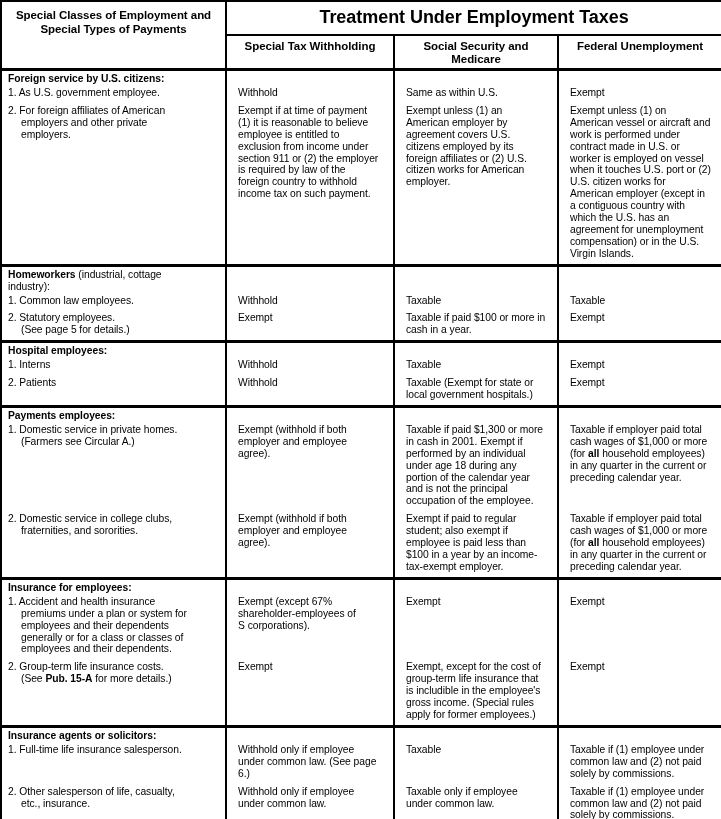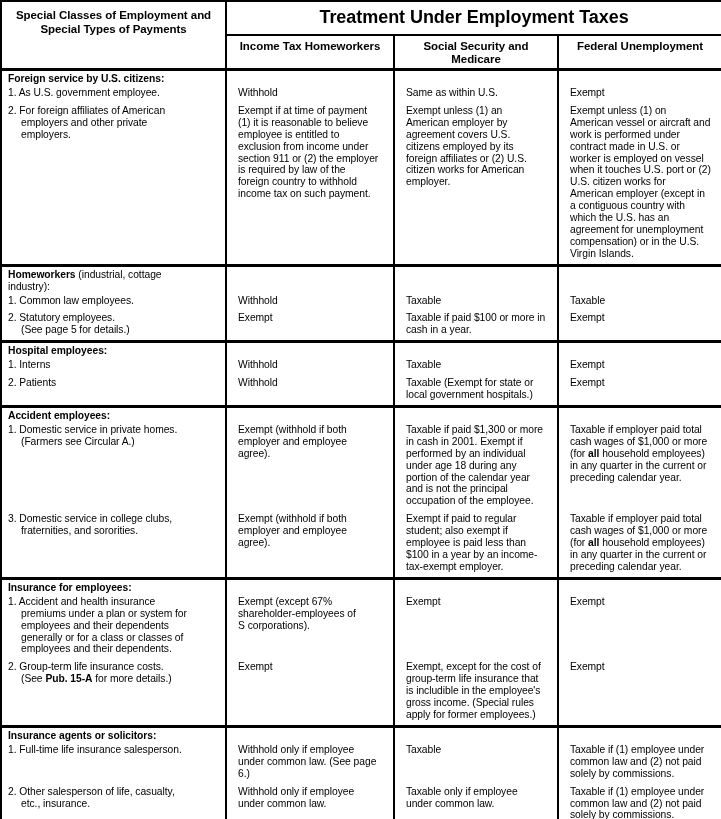--- a/index.html
+++ b/index.html
@@ -63,21 +63,21 @@
         <col style="width:164px">
         <col style="width:164px">
   </colgroup>
   <thead>
     <tr>
       <th class="hdr-classes" rowspan="2">Special Classes of Employment and
 Special Types of Payments</th>
       <th class="hdr-treatment c2" colspan="3">Treatment Under Employment Taxes</th>
     </tr>
     <tr>
-      <th class="hdr-sub c2">Income Tax Homeworkers</th>
+      <th class="hdr-sub c2">Special Tax Withholding</th>
       <th class="hdr-sub c3">Social Security and
 Medicare</th>
       <th class="hdr-sub c4">Federal Unemployment</th>
     </tr>
   </thead>
 
   <tbody>
     <tr class="title-row">
       <td class="c1"><span class="group-title">Foreign service by U.S. citizens:</span><span></span></td>
       <td class="c2"></td>
@@ -166,21 +166,21 @@
       <td class="c1">2. Patients</td>
       <td class="c2">Withhold</td>
       <td class="c3">Taxable (Exempt for state or
 local government hospitals.)</td>
       <td class="c4">Exempt</td>
     </tr>
   </tbody>
 
   <tbody>
     <tr class="title-row">
-      <td class="c1"><span class="group-title">Accident employees:</span><span></span></td>
+      <td class="c1"><span class="group-title">Payments employees:</span><span></span></td>
       <td class="c2"></td>
       <td class="c3"></td>
       <td class="c4"></td>
     </tr>
     <tr class="item-row">
       <td class="c1">1. Domestic service in private homes.
 (Farmers see Circular A.)</td>
       <td class="c2">Exempt (withhold if both
 employer and employee
 agree).</td>
@@ -191,21 +191,21 @@
 portion of the calendar year
 and is not the principal
 occupation of the employee.</td>
       <td class="c4"><span>Taxable if employer paid total
 cash wages of $1,000 or more
 (for </span><span class="b">all</span><span> household employees)
 in any quarter in the current or
 preceding calendar year.</span></td>
     </tr>
     <tr class="item-row">
-      <td class="c1">3. Domestic service in college clubs,
+      <td class="c1">2. Domestic service in college clubs,
 fraternities, and sororities.</td>
       <td class="c2">Exempt (withhold if both
 employer and employee
 agree).</td>
       <td class="c3">Exempt if paid to regular
 student; also exempt if
 employee is paid less than
 $100 in a year by an income-
 tax-exempt employer.</td>
       <td class="c4"><span>Taxable if employer paid total

